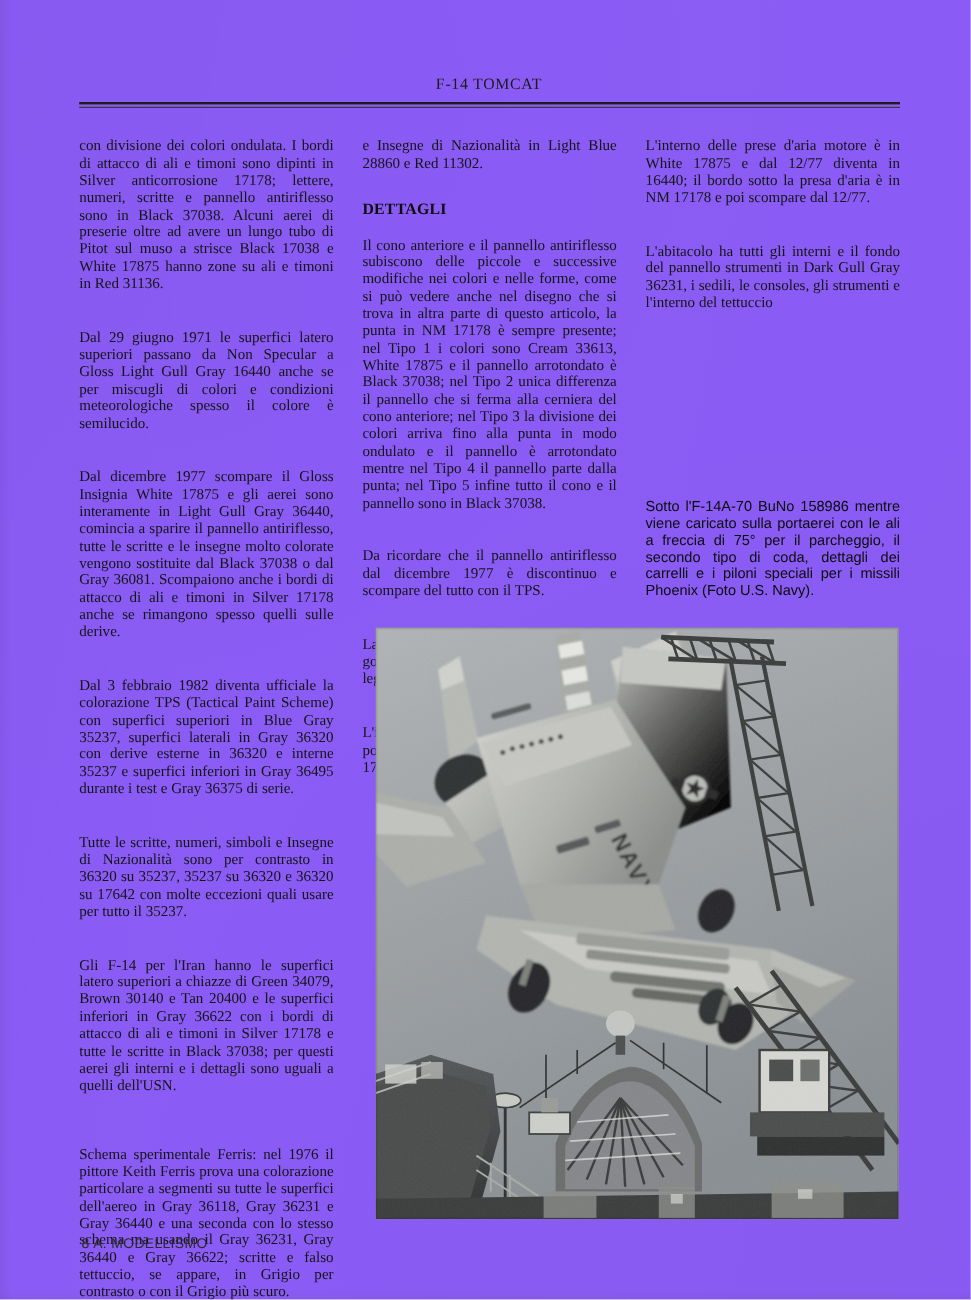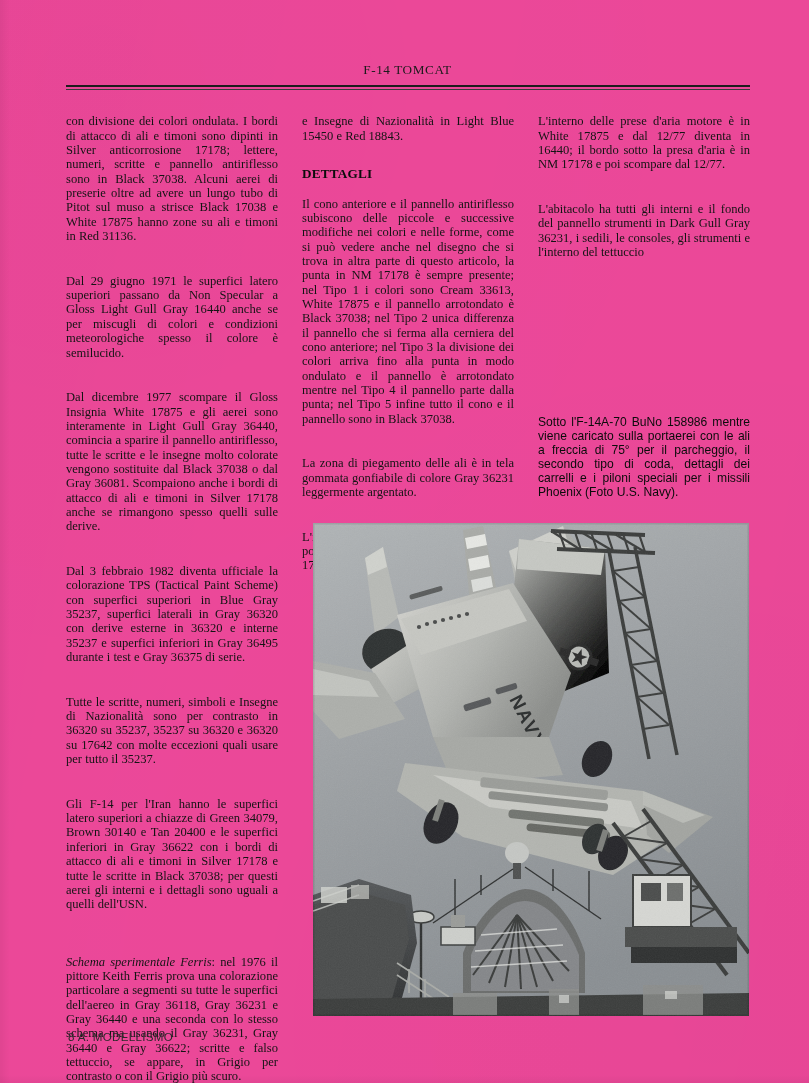--- a/index.html
+++ b/index.html
@@ -13,21 +13,21 @@
     font-family: "Liberation Serif", "DejaVu Serif", serif;
     color: #111111;
     position: relative;
     overflow: hidden;
   }
 
   
   .page {
     position: absolute;
     inset: 0;
-    background: #ec4899;
+    background: #8b5cf6;
   }
   .page-grain {
     position: absolute;
     inset: 0;
     pointer-events: none;
     background:
       radial-gradient(circle at 12% 8%, rgba(0,0,0,0.012), rgba(0,0,0,0) 55%),
       radial-gradient(circle at 88% 95%, rgba(0,0,0,0.015), rgba(0,0,0,0) 60%),
       linear-gradient(100deg, rgba(0,0,0,0.010) 0%, rgba(0,0,0,0) 35%, rgba(0,0,0,0.008) 100%);
   }
@@ -94,21 +94,21 @@
     font-weight: bold;
     font-size: 13.2px;
     line-height: 14.35px;
     letter-spacing: 0.2px;
     margin: 10px 0 0.5px 0;
     color: #0c0c0c;
   }
 
   .spacer-line { height: 14.35px; }
 
-  .ital-lead { font-style: italic; }
+  .ital-lead { }
 
   
   .caption {
     position: absolute;
     left: 538px;
     top: 415px;
     width: 212px;
     font-family: "Liberation Sans", "DejaVu Sans", sans-serif;
     font-weight: normal;
     font-size: 12.1px;
@@ -171,25 +171,26 @@
         <p class="para">Gli F-14 per l'Iran hanno le superfici latero superiori a chiazze di Green 34079, Brown 30140 e Tan 20400 e le superfici inferiori in Gray 36622 con i bordi di attacco di ali e timoni in Silver 17178 e tutte le scritte in Black 37038; per questi aerei gli interni e i dettagli sono uguali a quelli dell'USN.</p>
         <div class="spacer-line"></div>
         <p class="para"><span class="ital-lead">Schema sperimentale Ferris</span><span>: nel 1976 il pittore Keith Ferris prova una colorazione particolare a segmenti su tutte le superfici dell'aereo in Gray 36118, Gray 36231 e Gray 36440 e una seconda con lo stesso schema ma usando il Gray 36231, Gray 36440 e Gray 36622; scritte e falso tettuccio, se appare, in Grigio per contrasto o con il Grigio più scuro.</span></p>
         
         
       </div>
     </div>
 
     <div class="col col-2">
       <div class="body-text">
-        <p class="para">e Insegne di Nazionalità in Light Blue 15450 e Red 18843.</p>
+        <p class="para">e Insegne di Nazionalità in Light Blue 28860 e Red 11302.</p>
       </div>
       <div class="section-head">DETTAGLI</div>
       <div class="body-text">
         <p class="para">Il cono anteriore e il pannello antiriflesso subiscono delle piccole e successive modifiche nei colori e nelle forme, come si può vedere anche nel disegno che si trova in altra parte di questo articolo, la punta in NM 17178 è sempre presente; nel Tipo 1 i colori sono Cream 33613, White 17875 e il pannello arrotondato è Black 37038; nel Tipo 2 unica differenza il pannello che si ferma alla cerniera del cono anteriore; nel Tipo 3 la divisione dei colori arriva fino alla punta in modo ondulato e il pannello è arrotondato mentre nel Tipo 4 il pannello parte dalla punta; nel Tipo 5 infine tutto il cono e il pannello sono in Black 37038.</p>
+        <p class="para">Da ricordare che il pannello antiriflesso dal dicembre 1977 è discontinuo e scompare del tutto con il TPS.</p>
         <p class="para">La zona di piegamento delle ali è in tela gommata gonfiabile di colore Gray 36231 leggermente argentato.</p>
         <p class="para">L'interno dei vani carrelli, interno dei portelli, gambe e cerchi sono in White 17875 con i bordi portelli in Red</p>
       </div>
     </div>
 
     <div class="col col-3">
       <div class="body-text">
         <p class="para">L'interno delle prese d'aria motore è in White 17875 e dal 12/77 diventa in 16440; il bordo sotto la presa d'aria è in NM 17178 e poi scompare dal 12/77.</p>
         <p class="para">L'abitacolo ha tutti gli interni e il fondo del pannello strumenti in Dark Gull Gray 36231, i sedili, le consoles, gli strumenti e l'interno del tettuccio</p>
       </div>

